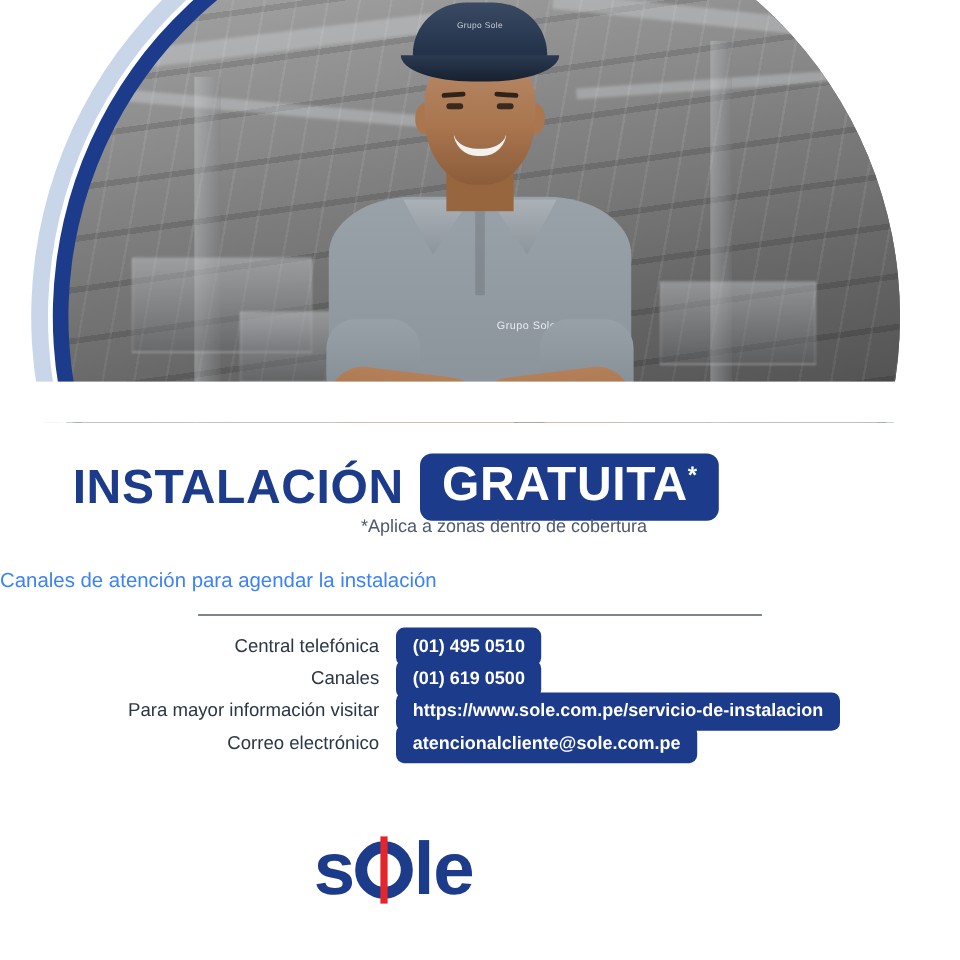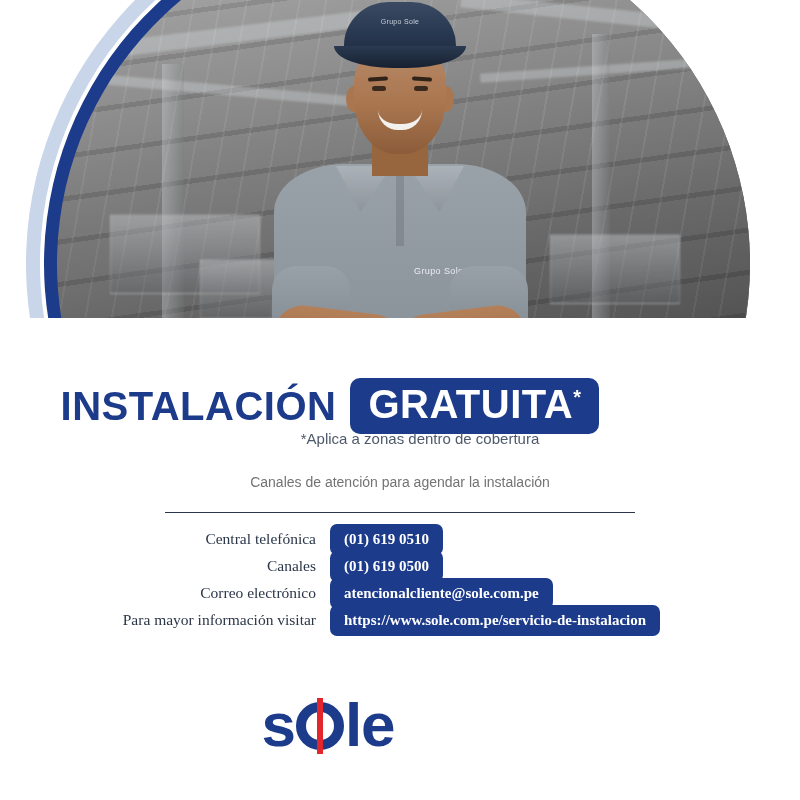--- a/index.html
+++ b/index.html
@@ -247,23 +247,23 @@
     text-align: center;
     font-size: 15px;
     color: #4e5a6b;
     margin-left: 20px;
   }
 
   
   .channels-title {
     position: absolute;
     top: 474px; left: 0; width: 800px;
-    text-align: center;
-    font-size: 14px;
-    color: #737373;
+    text-align: left;
+    font-size: 17px;
+    color: #3b82f6;
   }
   .divider {
     position: absolute;
     top: 512px;
     left: 50%;
     transform: translateX(-50%);
     width: 470px;
     height: 1px;
     background: #2b3648;
   }
@@ -272,21 +272,20 @@
     position: absolute;
     top: 530px;
     left: 0;
     width: 800px;
   }
   .contact-row {
     display: flex;
     align-items: center;
     justify-content: center;
     margin-bottom: 9px;
-    font-family: Liberation Serif, serif;
   }
   .contact-label {
     width: 330px;
     text-align: right;
     padding-right: 14px;
     font-size: 15.5px;
     color: #2b3648;
   }
   .contact-pill {
     background: #1c3b8b;
@@ -393,40 +392,40 @@
   </div>
   <div class="subnote">*Aplica a zonas dentro de cobertura</div>
 
   <div class="channels-title">Canales de atención para agendar la instalación</div>
   <div class="divider"></div>
 
   <div class="contact-list">
     <div class="contact-row">
       <div class="contact-label">Central telefónica</div>
       <div class="contact-pill-wrap">
-        <span class="contact-pill">(01) 619 0510</span>
+        <span class="contact-pill">(01) 495 0510</span>
       </div>
     </div>
     <div class="contact-row">
       <div class="contact-label">Canales</div>
       <div class="contact-pill-wrap">
         <span class="contact-pill">(01) 619 0500</span>
       </div>
     </div>
     <div class="contact-row">
+      <div class="contact-label">Para mayor información visitar</div>
+      <div class="contact-pill-wrap">
+        <span class="contact-pill">https://www.sole.com.pe/servicio-de-instalacion</span>
+      </div>
+    </div>
+    <div class="contact-row">
       <div class="contact-label">Correo electrónico</div>
       <div class="contact-pill-wrap">
         <span class="contact-pill">atencionalcliente@sole.com.pe</span>
       </div>
     </div>
-    <div class="contact-row">
-      <div class="contact-label">Para mayor información visitar</div>
-      <div class="contact-pill-wrap">
-        <span class="contact-pill">https://www.sole.com.pe/servicio-de-instalacion</span>
-      </div>
-    </div>
   </div>
 
   <div class="logo">
     <span class="s">s</span><span class="o-wrap"><span class="o-ring"></span><span class="o-slash"></span></span><span class="le">le</span>
   </div>
 
 </div>
 
 </body></html>

